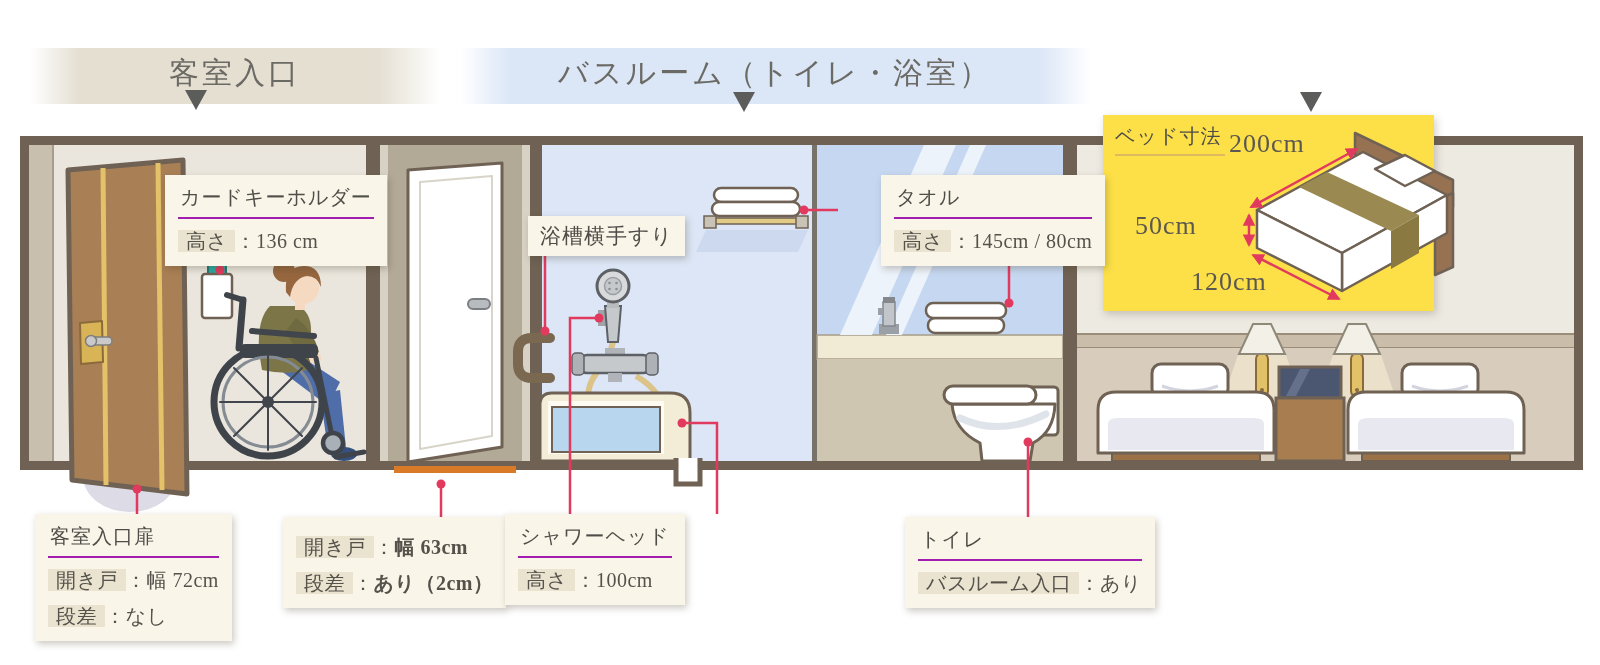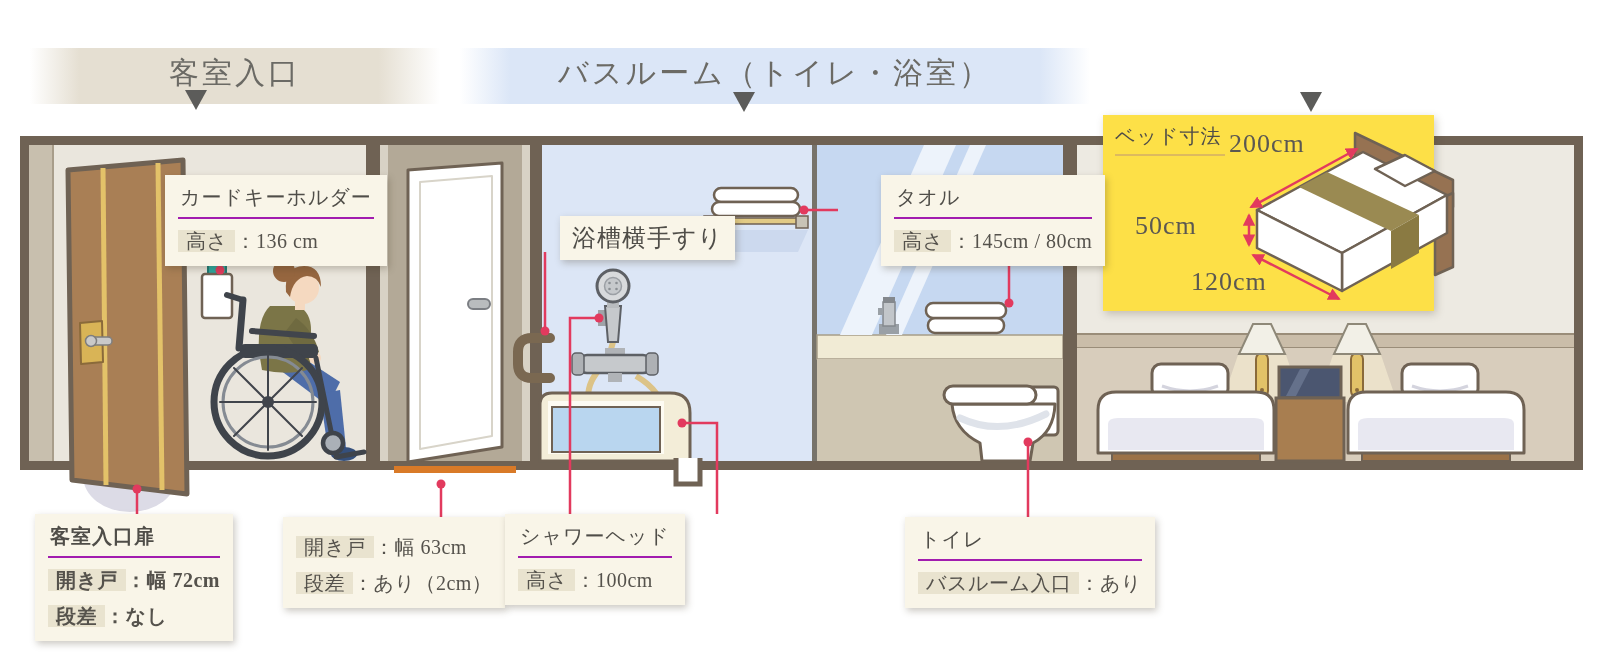--- a/index.html
+++ b/index.html
@@ -14,23 +14,23 @@
   .band-bed{left:1076px;width:474px;
      background:linear-gradient(to right,rgba(233,228,216,0),#e9e4d8 10%,#e9e4d8 90%,rgba(233,228,216,0));}
   .tri{position:absolute;width:0;height:0;border-left:11px solid transparent;
        border-right:11px solid transparent;border-top:20px solid #5c5c5a;}
   .callout{position:absolute;background:#f9f5e8;box-shadow:2px 3px 7px rgba(70,58,35,.28);
            padding:8px 13px 11px 13px;font-size:20px;white-space:nowrap;z-index:5;}
   .callout .title{display:block;padding:1px 2px 6px 2px;border-bottom:2px solid #a21caf;
                   letter-spacing:1px;color:#4f4d48;}
   .callout .crow{margin-top:9px;letter-spacing:.5px;}
   .chip{background:#e9e3cf;padding:0 8px;text-align:right;}
-  .bold{font-weight:normal;text-align:right;}
+  .bold{font-weight:bold;text-align:right;}
   .plain-callout{position:absolute;background:#f9f5e8;box-shadow:2px 3px 7px rgba(70,58,35,.28);
-           padding:6px 12px;font-size:24px;letter-spacing:1px;white-space:nowrap;z-index:5;color:#4f4d48;margin-left:32px;}
+           padding:6px 12px;font-size:21px;letter-spacing:1px;white-space:nowrap;z-index:5;color:#4f4d48;}
   #bedsize-box{position:absolute;left:1103px;top:115px;width:331px;height:196px;
            background:#fde047;box-shadow:2px 3px 8px rgba(70,58,35,.25);z-index:4;}
   #bedsize-box .bs-title{position:absolute;left:12px;top:8px;font-size:20px;letter-spacing:1px;
            color:#4f4d48;border-bottom:2px solid #ddba5e;padding:0 4px 4px 0;}
   .bs-dim{position:absolute;font-size:26px;color:#5b5852;letter-spacing:1px;}
   #bs-len{left:126px;top:14px;text-align:right;}
   #bs-hgt{left:32px;top:96px;}
   #bs-wid{left:88px;top:152px;}
   .scene{position:absolute;left:0;top:0;z-index:1;}
   .bedsvg{position:absolute;left:0;top:0;}
@@ -243,21 +243,21 @@
 
   <div class="plain-callout" style="left:528px;top:216px;">
     <span>浴槽横手すり</span>
   </div>
 
   <div class="callout" style="left:836px;top:175px;margin-left:45px;">
     <span class="title">タオル</span>
     <div class="crow"><span class="chip">高さ</span><span>：</span><span>145cm / 80cm</span></div>
   </div>
 
-  <div class="callout" style="left:35px;top:514px;font-weight:bold;">
+  <div class="callout" style="left:35px;top:514px;">
     <span class="title">客室入口扉</span>
     <div class="crow"><span class="chip">開き戸</span><span>：</span><span>幅 72cm</span></div>
     <div class="crow"><span class="chip">段差</span><span>：</span><span>なし</span></div>
   </div>
 
   <div class="callout" style="left:283px;top:517px;">
     <div class="crow"><span class="chip">開き戸</span><span>：</span><span class="bold">幅 63cm</span></div>
     <div class="crow"><span class="chip">段差</span><span>：</span><span class="bold">あり（2cm）</span></div>
   </div>
 

